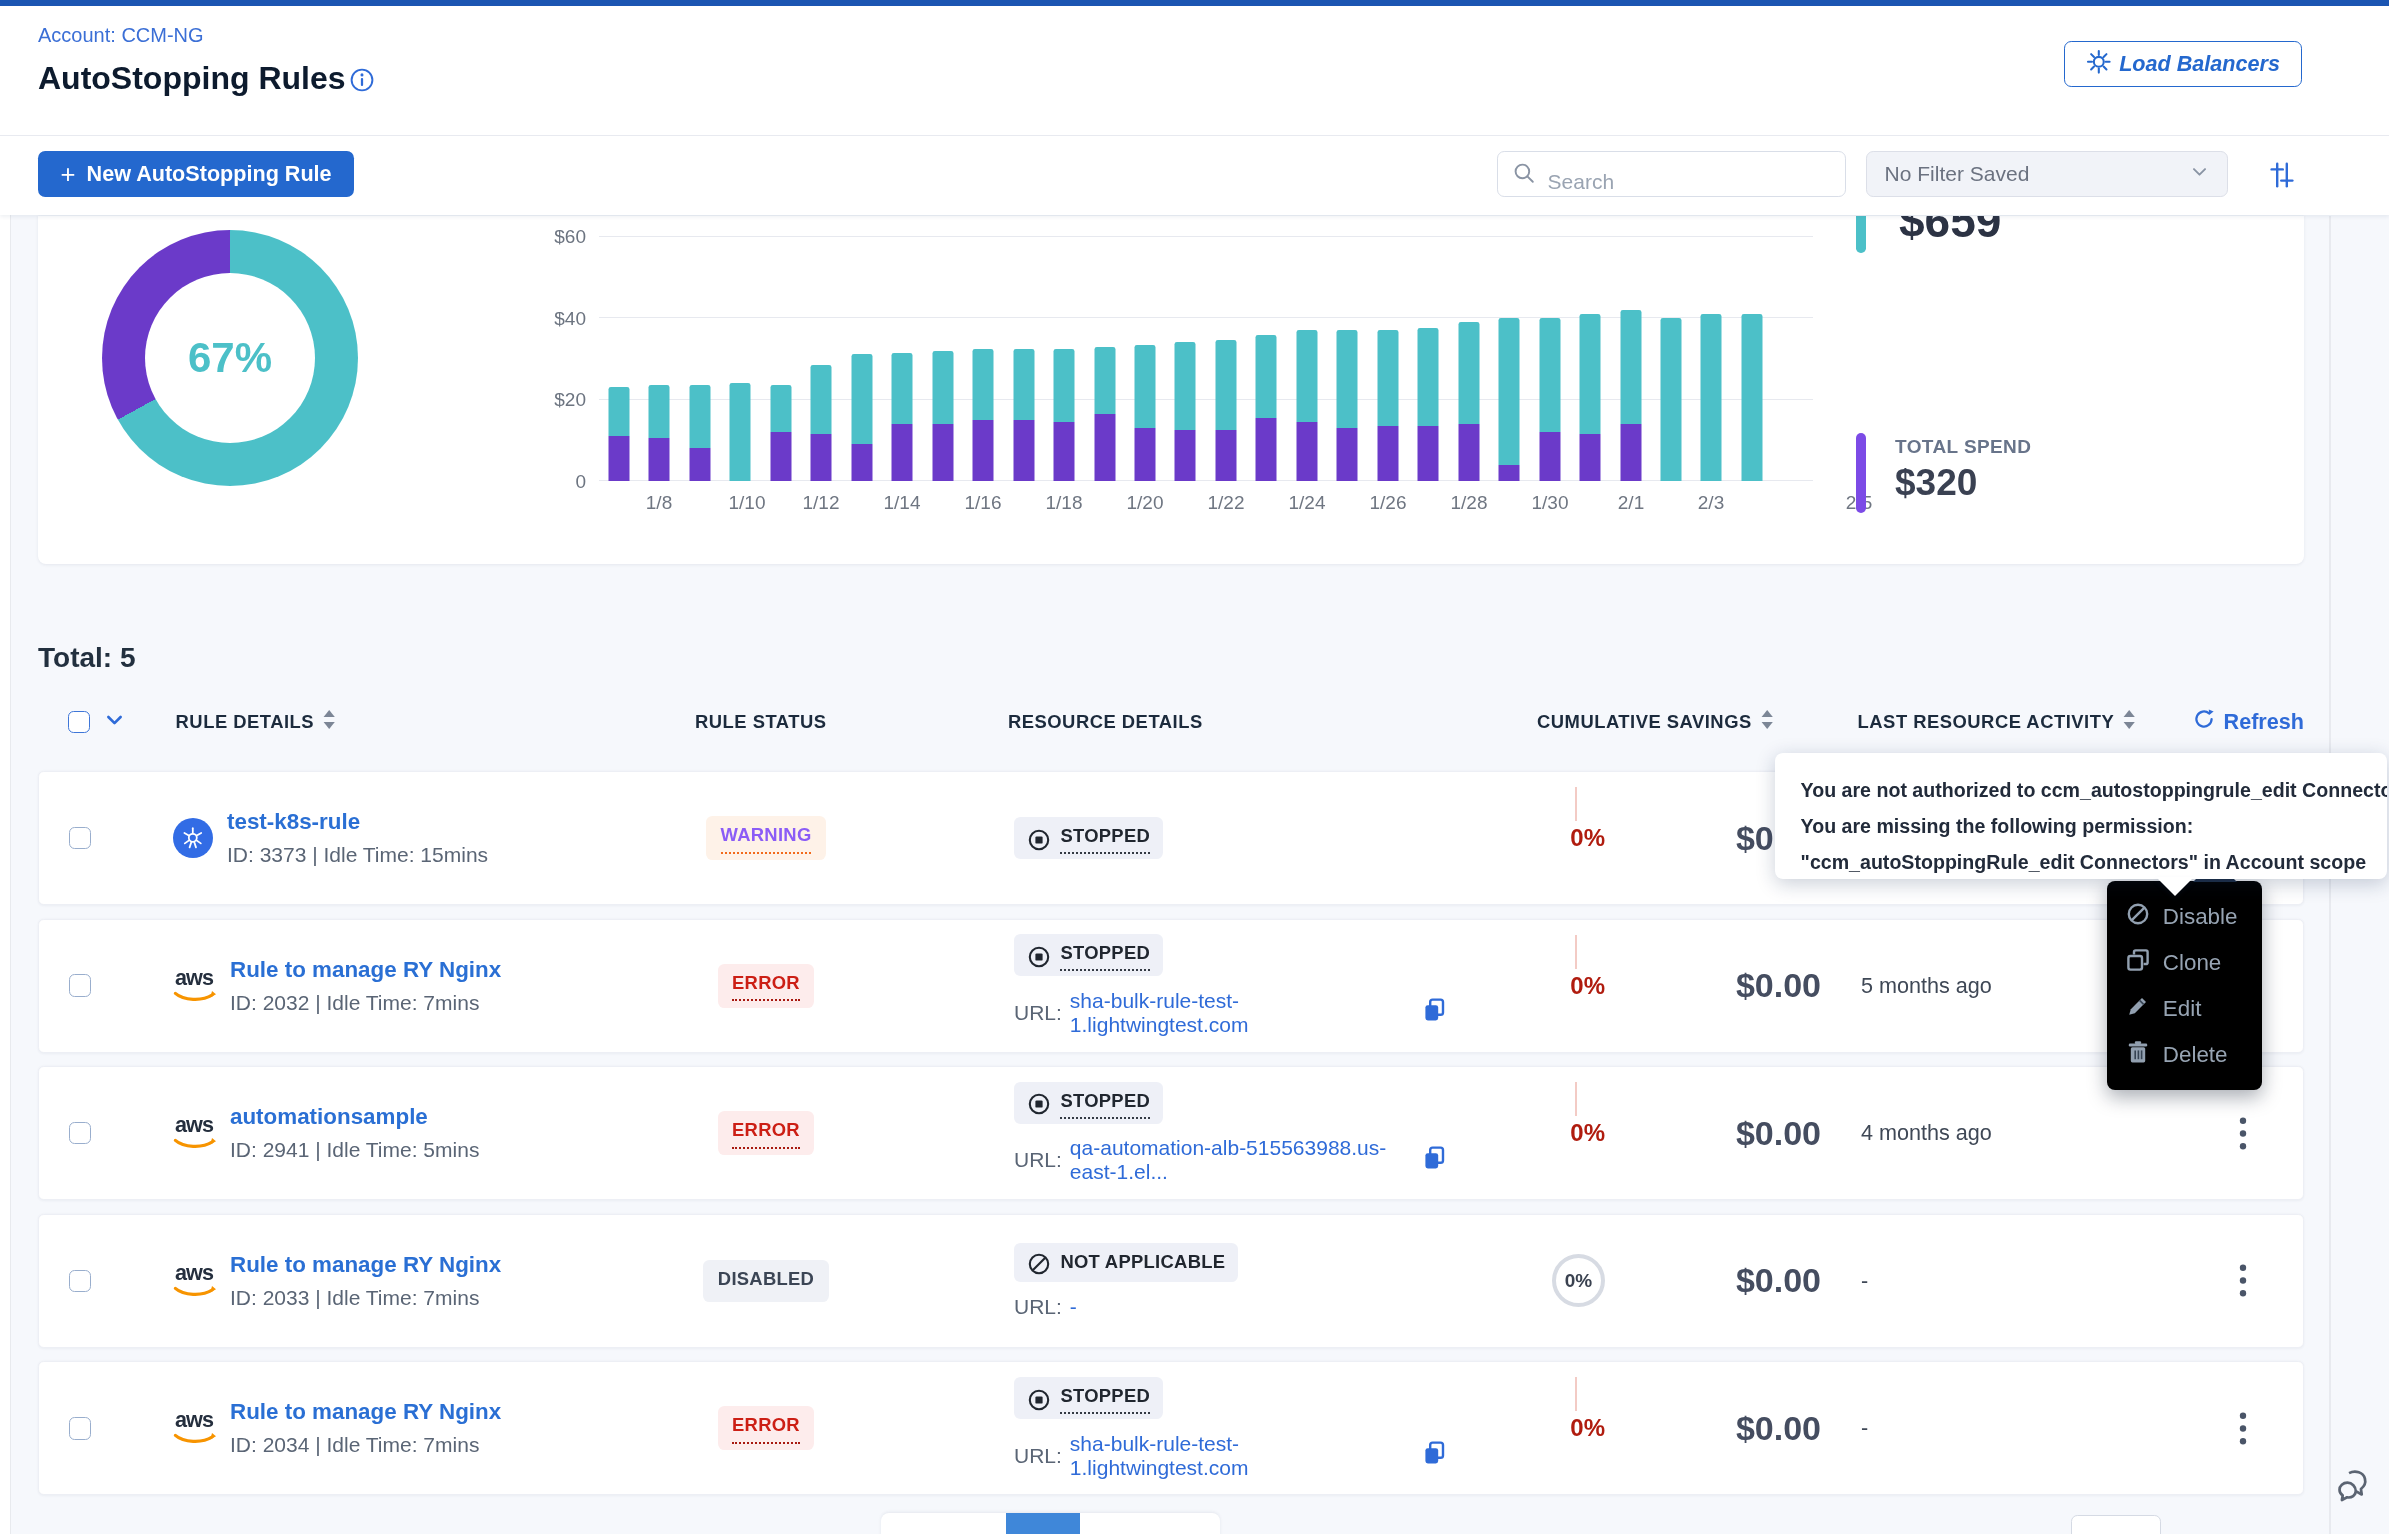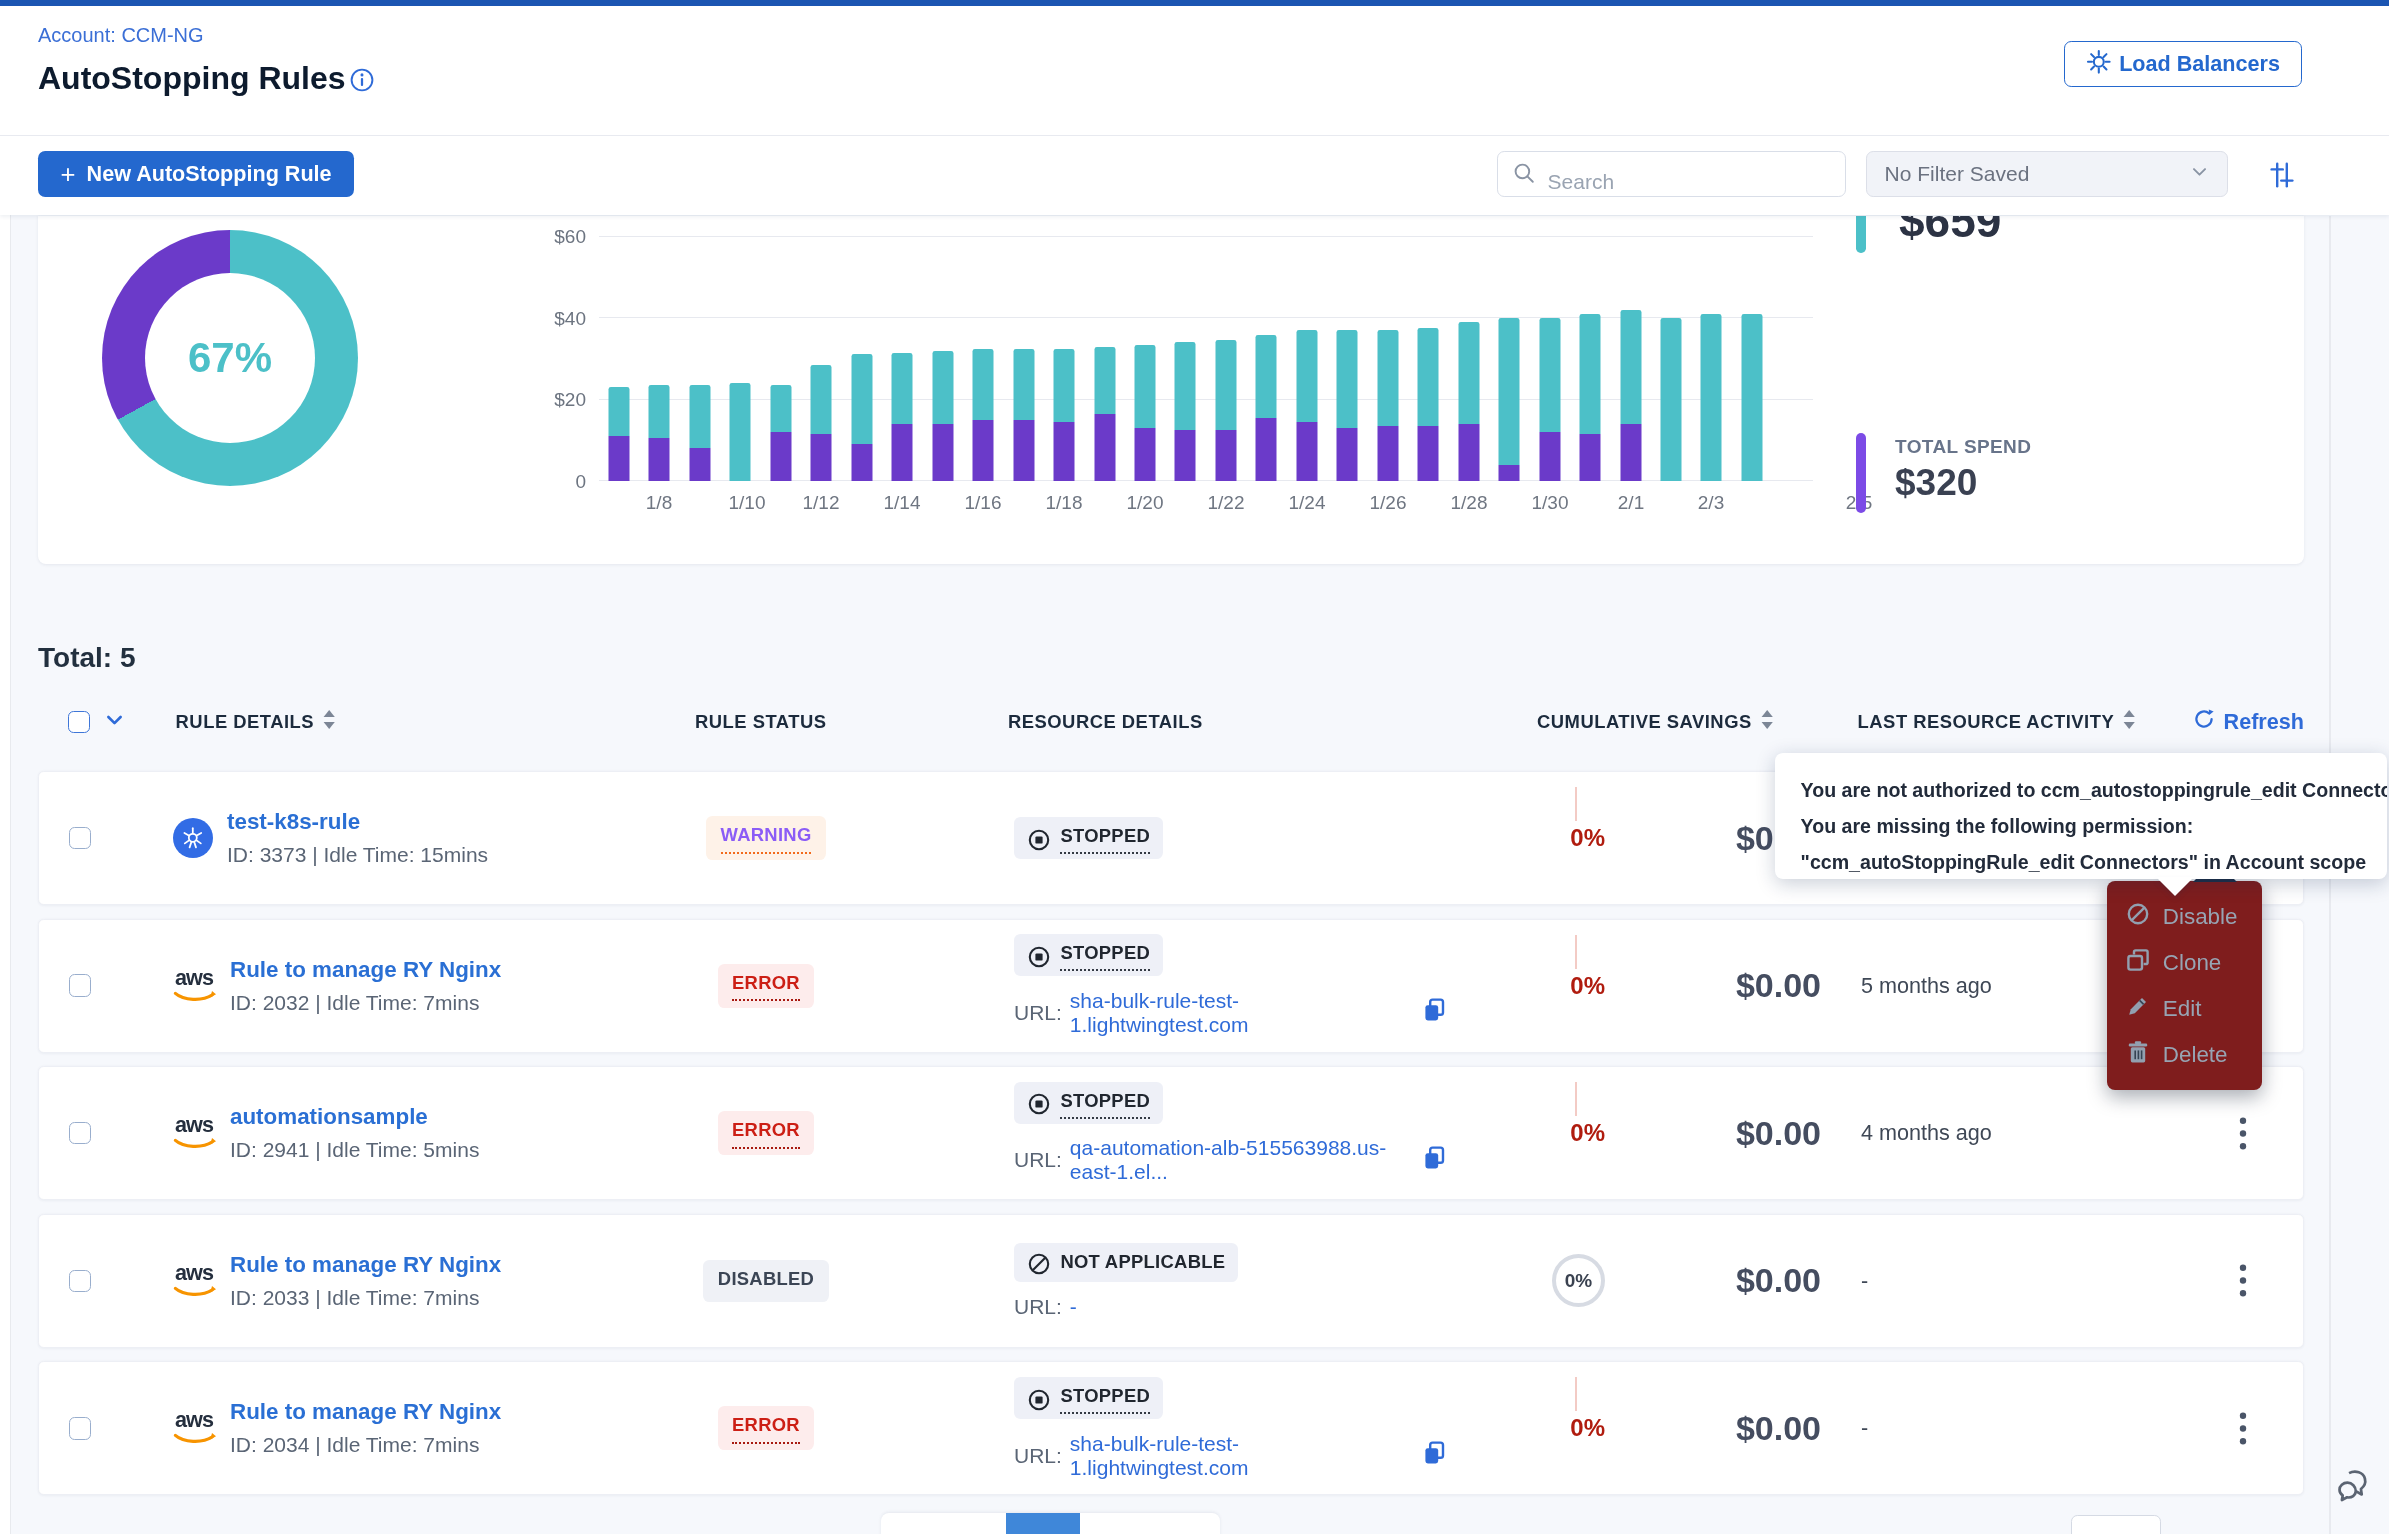--- a/index.html
+++ b/index.html
@@ -9,21 +9,21 @@
   .topbar { position:absolute; top:0; left:0; width:100%; height:6.4px; background:#1b55b2; z-index:60; }
   .left-strip { position:absolute; top:6.4px; left:0; width:11.2px; height:1529px; background:#fff; border-right:0.8px solid #e8eaee; z-index:5; }
 
   
   .page-header { position:absolute; top:6.4px; left:0; right:0; height:209px; background:#fff; z-index:40;
     box-shadow:0 1.6px 4px rgba(20,40,80,.07); }
   .account { position:absolute; top:17.6px; left:38px; font-size:20px; color:#3b6fd6; }
   .page-title { position:absolute; top:54px; left:38px; font-size:32px; font-weight:700; color:#0d1b2e; }
   .info-icon { position:absolute; top:62px; left:350px; }
   .lb-btn { position:absolute; top:35px; right:87px; height:46px; padding:0 21px; display:flex; align-items:center; gap:8px;
-    border:1.6px solid #2468ce; border-radius:7.2px; background:#fff; color:#2468ce; font-size:21.6px; font-weight:700; cursor:pointer; }
+    border:1.6px solid #2468ce; border-radius:7.2px; background:#fff; color:#2468ce; font-size:21.6px; font-weight:700; cursor:pointer;font-style:italic; }
   .header-divider { position:absolute; top:129px; left:0; right:0; height:0.8px; background:#e8eaf0; }
   .new-rule-btn { position:absolute; top:145px; left:38px; height:46px; padding:0 22.4px; display:flex; align-items:center; gap:11.2px;
     background:#2468ce; border:none; border-radius:7.2px; color:#fff; font-size:21.6px; font-weight:700; cursor:pointer; }
   .plus { font-size:25.6px; font-weight:400; line-height:1; }
   .search-box { position:absolute; top:145px; left:1497px; width:349px; height:46px; border:0.8px solid #d9dee8; border-radius:7.2px;
     background:#fff; display:flex; align-items:center; padding:0 14.4px; gap:11.2px; }
   .search-box input { border:none; outline:none; font-size:21px; color:#333; width:264px; background:transparent;margin-top:16px; }
   .search-box input::placeholder { color:#9aa4b2; }
   .filter-select { position:absolute; top:145px; left:1866px; width:362px; height:46px; background:#f1f3f8; border:0.8px solid #dcdfe8;
     border-radius:7.2px; display:flex; align-items:center; justify-content:space-between; padding:0 17.6px; font-size:21px; color:#6b7280; cursor:pointer; }
@@ -103,21 +103,21 @@
 
   
   .tooltip { position:absolute; left:1775px; top:537px; width:612px; height:126px; background:#fff; border-radius:8px;
     box-shadow:0 4.8px 19px rgba(20,40,80,.22); padding:19px 0 0 25.6px; z-index:50; overflow:hidden; }
   .tooltip-line { font-size:19.6px; font-weight:600; color:#222b3a; line-height:36px; white-space:nowrap; }
   .tooltip-caret { position:absolute; left:2156px; top:661px; width:0; height:0; border-left:19px solid transparent;
     border-right:19px solid transparent; border-top:19px solid #fff; z-index:51;
     filter:drop-shadow(0 3.2px 2.4px rgba(20,40,80,.12)); }
   .menu-arrow { position:absolute; left:2193px; top:644px; width:0; height:0; border-left:22.4px solid transparent;
     border-right:22.4px solid transparent; border-bottom:22.4px solid #1d2e47; z-index:49; }
-  .ctx-menu { position:absolute; left:2107px; top:665px; width:155px; height:209px; background:#7f1d1d; border-radius:8px;
+  .ctx-menu { position:absolute; left:2107px; top:665px; width:155px; height:209px; background:#000000; border-radius:8px;
     box-shadow:0 6.4px 19px rgba(10,20,40,.35); padding:12.8px 0 0 19px; z-index:48; }
   .menu-item { display:flex; align-items:center; gap:12.8px; height:46px; color:#97a4b3; font-size:22.4px; cursor:pointer; }
 
   
   .pagination { position:absolute; left:881px; top:1297px; width:339px; height:48px; background:#fff; border-radius:8px;
     box-shadow:0 -0.8px 3.2px rgba(20,40,80,.08); }
   .page-active { position:absolute; left:125px; top:0; width:74px; height:48px; background:#3f87d9; cursor:pointer; }
   .page-size-box { position:absolute; left:2071px; top:1299px; width:90px; height:40px; background:#fff;
     border:0.8px solid #d5dae4; border-radius:6.4px; cursor:pointer; }
   .chat-fab { position:absolute; left:2330px; top:1246px; width:46px; height:46px; cursor:pointer; }

